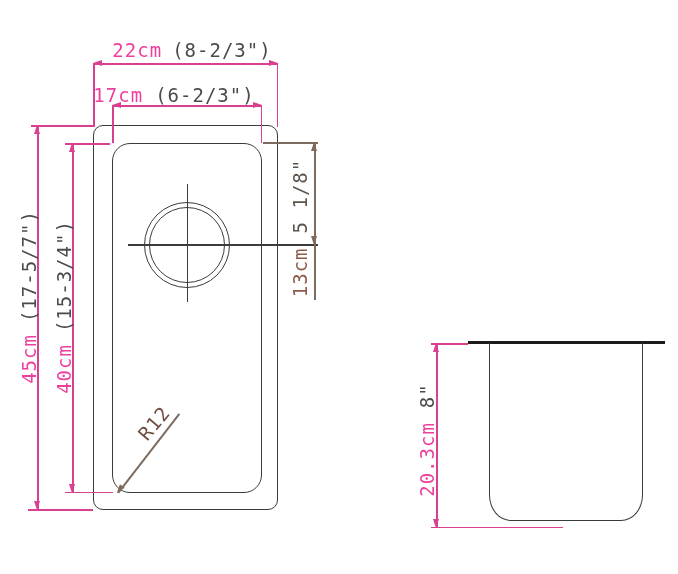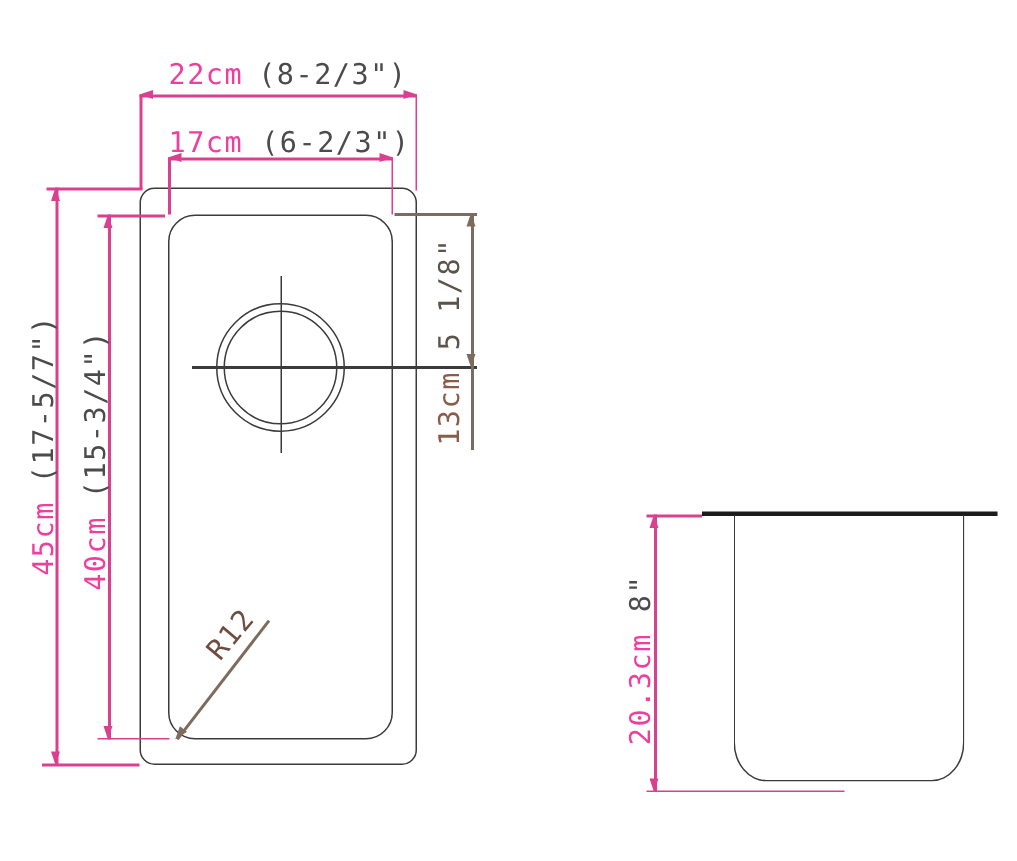--- a/index.html
+++ b/index.html
@@ -61,21 +61,21 @@
       <span class="intx">(8-2/3")</span>
     </div>
   </div>
 
   <div>
     <div class="pline" style="left:112px;top:105px;width:150px;height:1.6px;"></div>
     <div class="pline" style="left:112px;top:105px;width:1.6px;height:38px;"></div>
     <div class="pline" style="left:260.5px;top:105px;width:1.6px;height:38px;"></div>
     <span class="ar ar-l" style="left:112px;top:102.3px;"></span>
     <span class="ar ar-r" style="left:253px;top:102.3px;"></span>
-    <div class="lbl" style="left:118px;top:84px;width:150px;gap:12px;align-items:flex-end;">
+    <div class="lbl" style="left:99px;top:84px;width:150px;gap:12px;align-items:flex-end;">
       <span class="cmtx">17cm</span>
       <span class="intx">(6-2/3")</span>
     </div>
   </div>
 
   <div>
     <div class="pline" style="left:37px;top:125px;width:1.6px;height:385px;"></div>
     <div class="pline" style="left:31px;top:125px;width:64px;height:1.6px;"></div>
     <div class="pline" style="left:28px;top:509px;width:65px;height:1.6px;"></div>
     <span class="ar ar-u" style="left:34.3px;top:125px;"></span>

